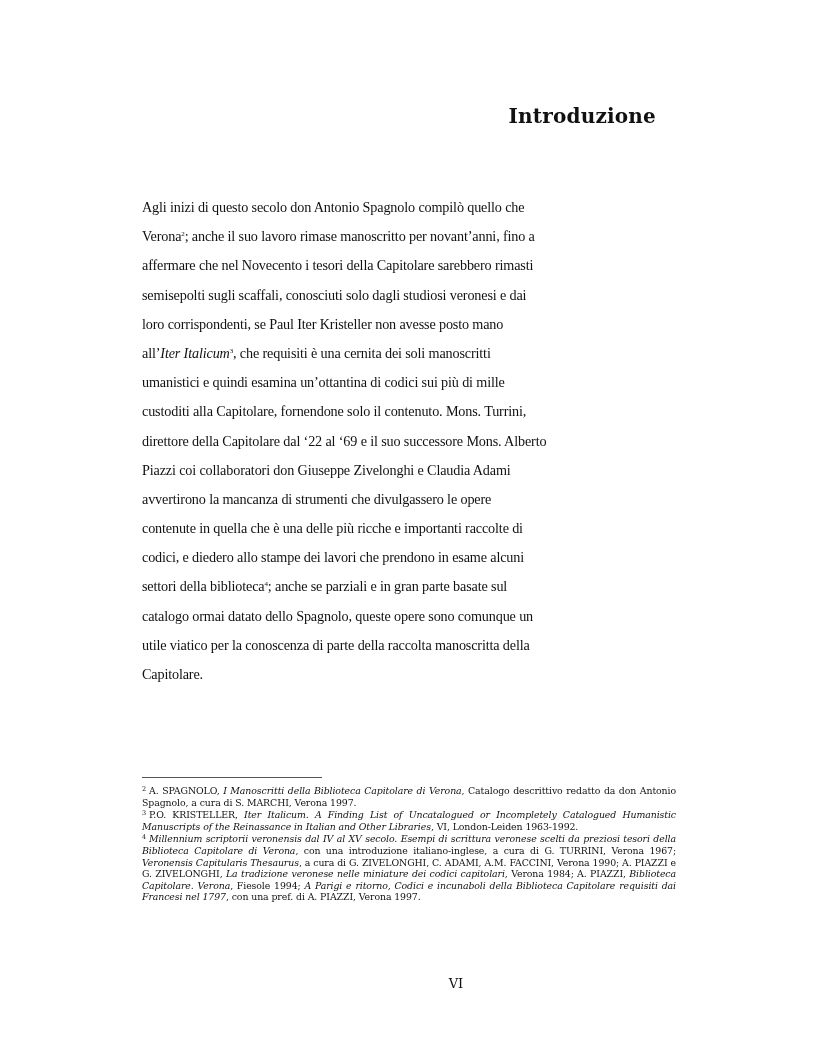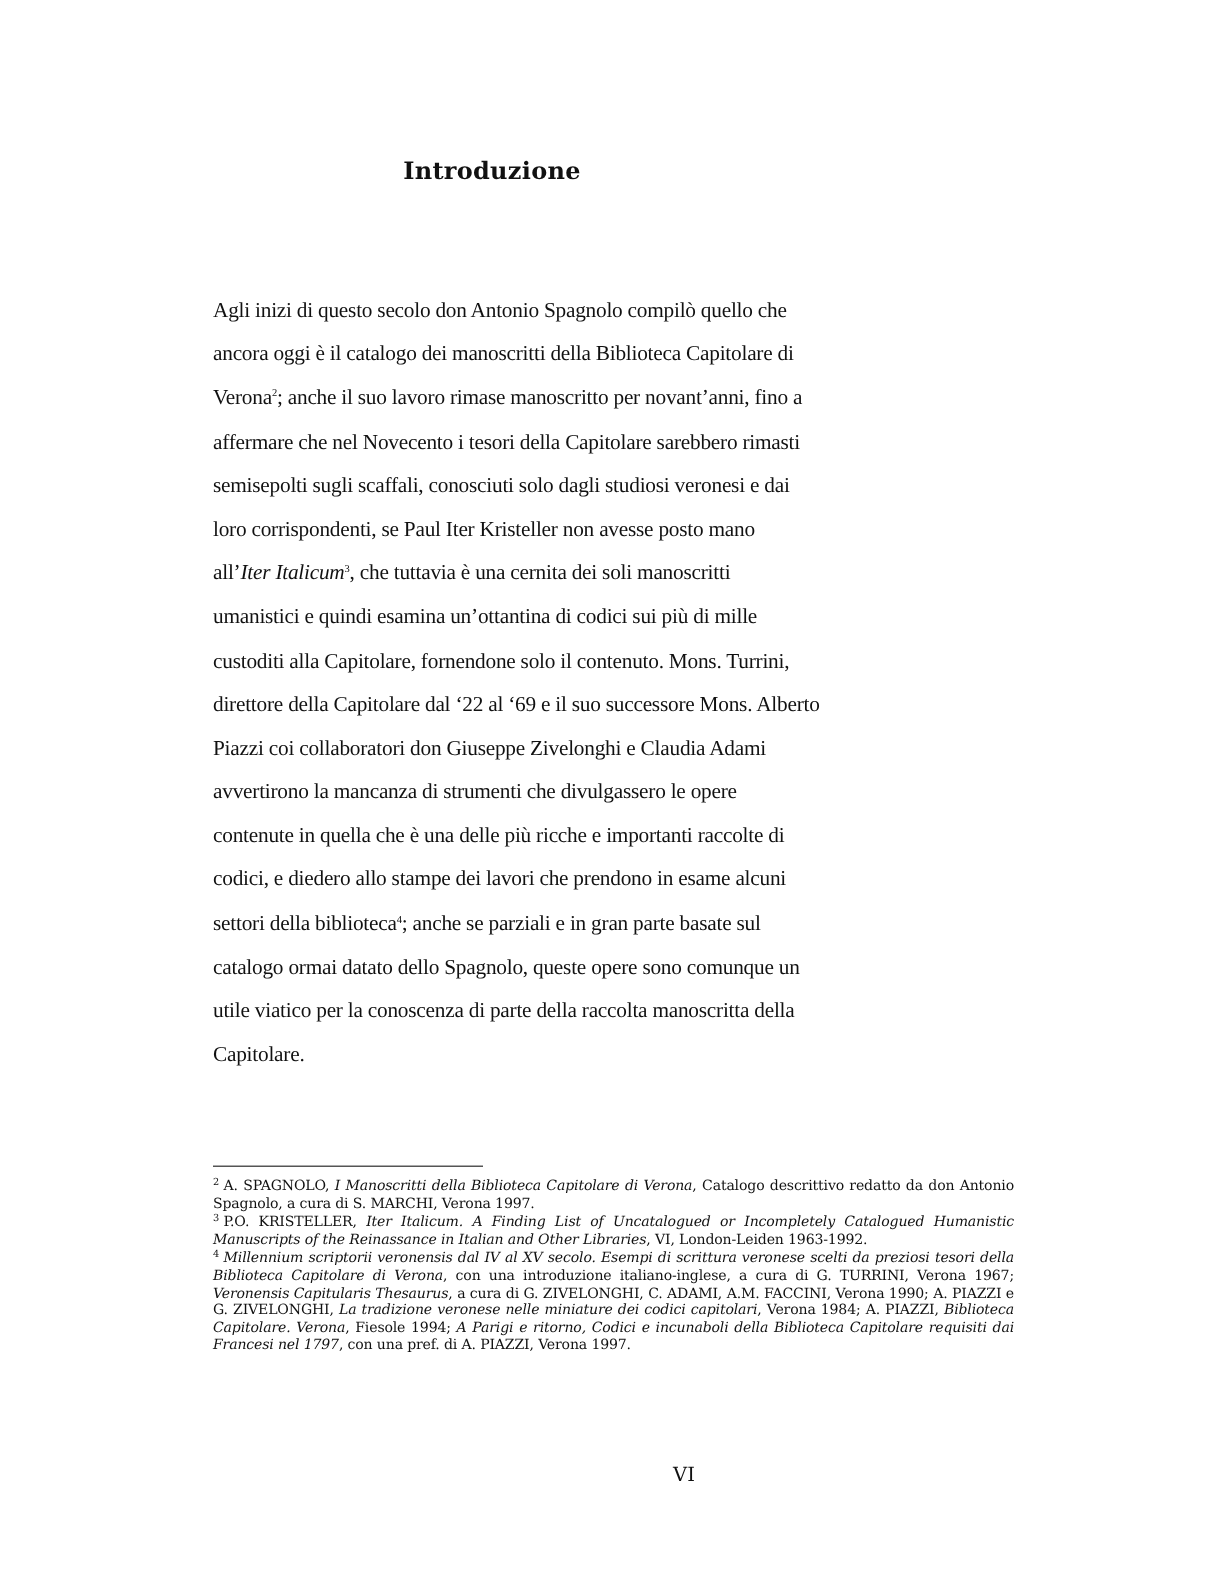--- a/index.html
+++ b/index.html
@@ -13,24 +13,24 @@
       position: relative;
       overflow: hidden;
       color: #111111;
       font-family: "DejaVu Serif", "Liberation Serif", serif;
     }
     .page-title {
       position: absolute;
       top: 104px;
       left: 0;
       width: 656px;
-      text-align: center;
+      text-align: right;
       font-family: "DejaVu Serif", serif;
       font-weight: bold;
-      font-size: 16px;
+      font-size: 20px;
       letter-spacing: 0.2px;
       margin: 0;
     }
     .body-text {
       position: absolute;
       top: 193px;
       left: 142px;
       width: 540px;
     }
     .line {
@@ -88,26 +88,25 @@
       padding-left: 48px;
     }
   </style>
 </head>
 <body>
 
 <h1 class="page-title">Introduzione</h1>
 
 <div class="body-text" id="body-text">
     <span class="line"><span>Agli inizi di questo secolo don Antonio Spagnolo compilò quello che</span></span>
-    <span class="line"><span>ancora oggi è il catalogo dei manoscritti della Biblioteca Capitolare di</span></span>
     <span class="line"><span>Verona</span><sup class="fnref">2</sup><span>; anche il suo lavoro rimase manoscritto per novant’anni, fino a</span></span>
     <span class="line"><span>affermare che nel Novecento i tesori della Capitolare sarebbero rimasti</span></span>
     <span class="line"><span>semisepolti sugli scaffali, conosciuti solo dagli studiosi veronesi e dai</span></span>
     <span class="line"><span>loro corrispondenti, se Paul Iter Kristeller non avesse posto mano</span></span>
-    <span class="line"><span>all’</span><span class="it">Iter Italicum</span><sup class="fnref">3</sup><span>, che tuttavia è una cernita dei soli manoscritti</span></span>
+    <span class="line"><span>all’</span><span class="it">Iter Italicum</span><sup class="fnref">3</sup><span>, che requisiti è una cernita dei soli manoscritti</span></span>
     <span class="line"><span>umanistici e quindi esamina un’ottantina di codici sui più di mille</span></span>
     <span class="line"><span>custoditi alla Capitolare, fornendone solo il contenuto. Mons. Turrini,</span></span>
     <span class="line"><span>direttore della Capitolare dal ‘22 al ‘69 e il suo successore Mons. Alberto</span></span>
     <span class="line"><span>Piazzi coi collaboratori don Giuseppe Zivelonghi e Claudia Adami</span></span>
     <span class="line"><span>avvertirono la mancanza di strumenti che divulgassero le opere</span></span>
     <span class="line"><span>contenute in quella che è una delle più ricche e importanti raccolte di</span></span>
     <span class="line"><span>codici, e diedero allo stampe dei lavori che prendono in esame alcuni</span></span>
     <span class="line"><span>settori della biblioteca</span><sup class="fnref">4</sup><span>; anche se parziali e in gran parte basate sul</span></span>
     <span class="line"><span>catalogo ormai datato dello Spagnolo, queste opere sono comunque un</span></span>
     <span class="line"><span>utile viatico per la conoscenza di parte della raccolta manoscritta della</span></span>

